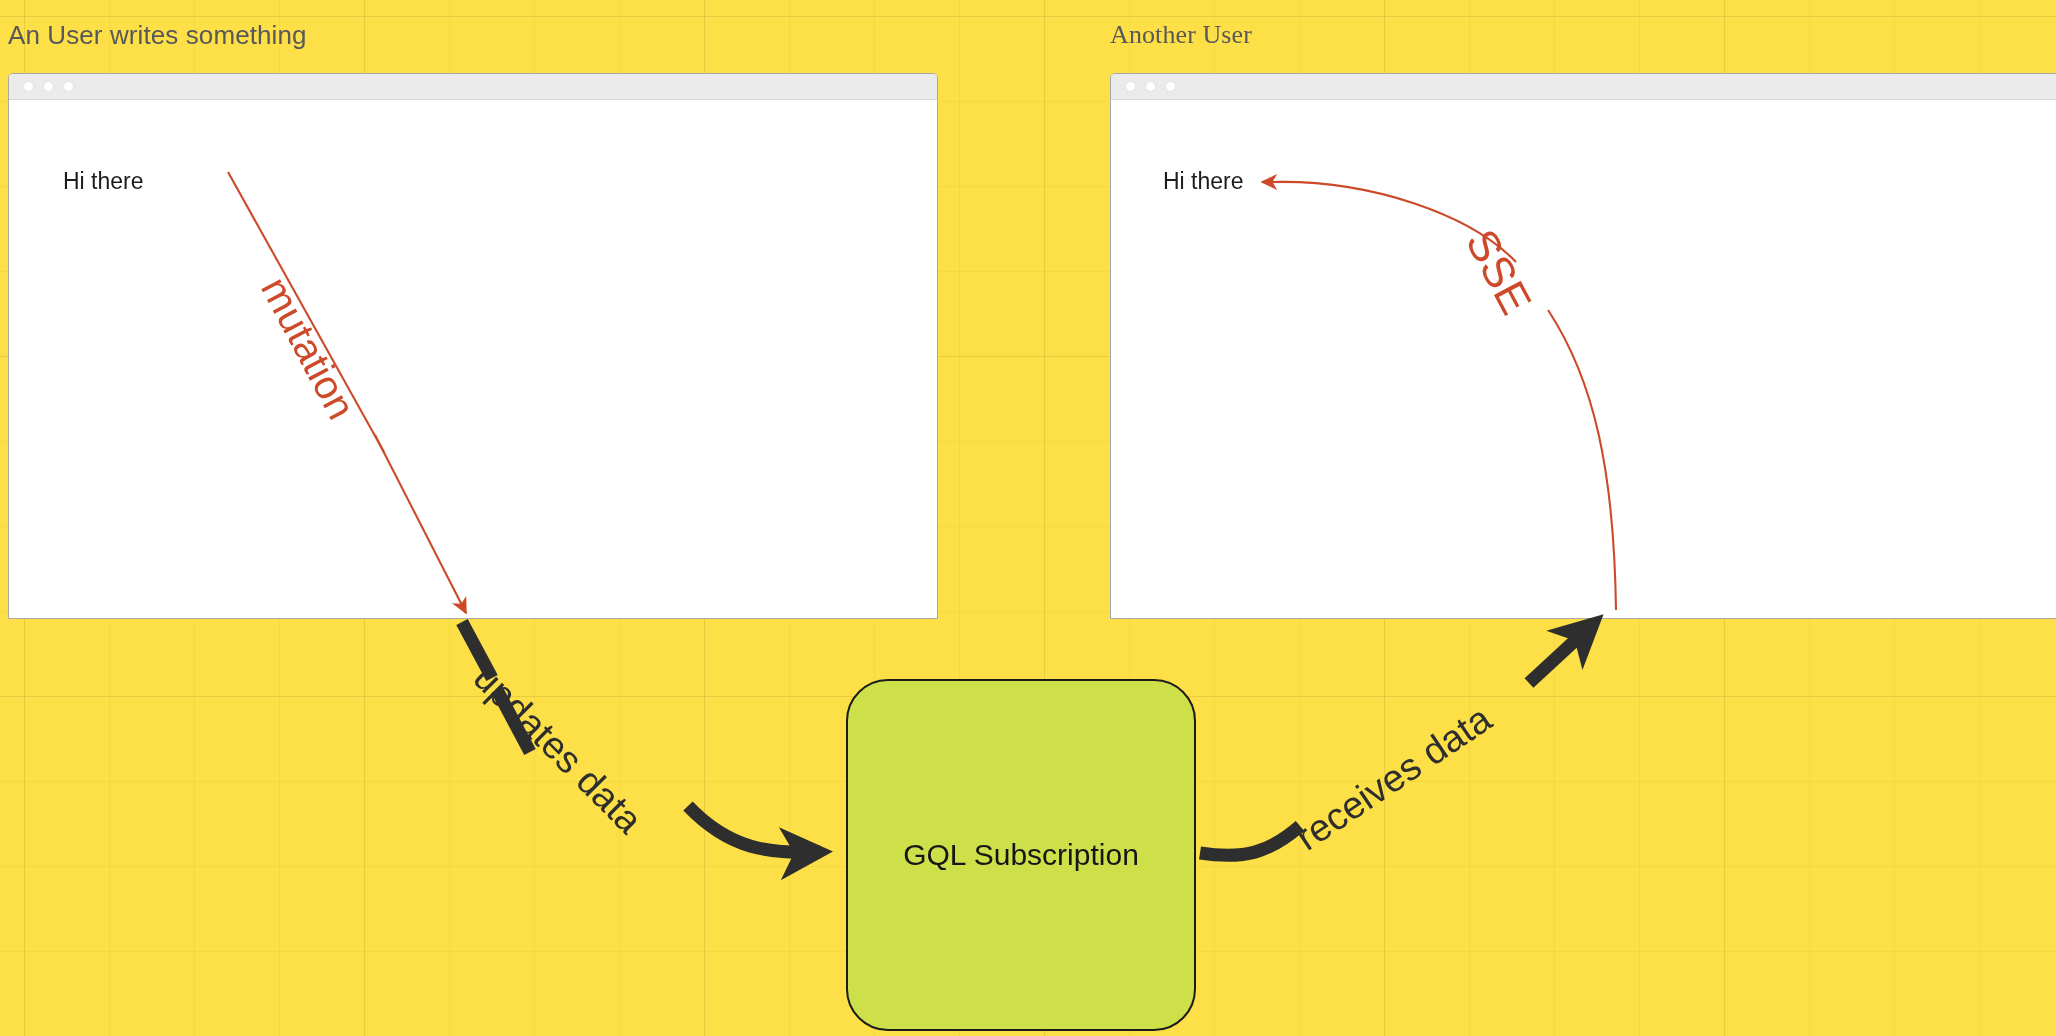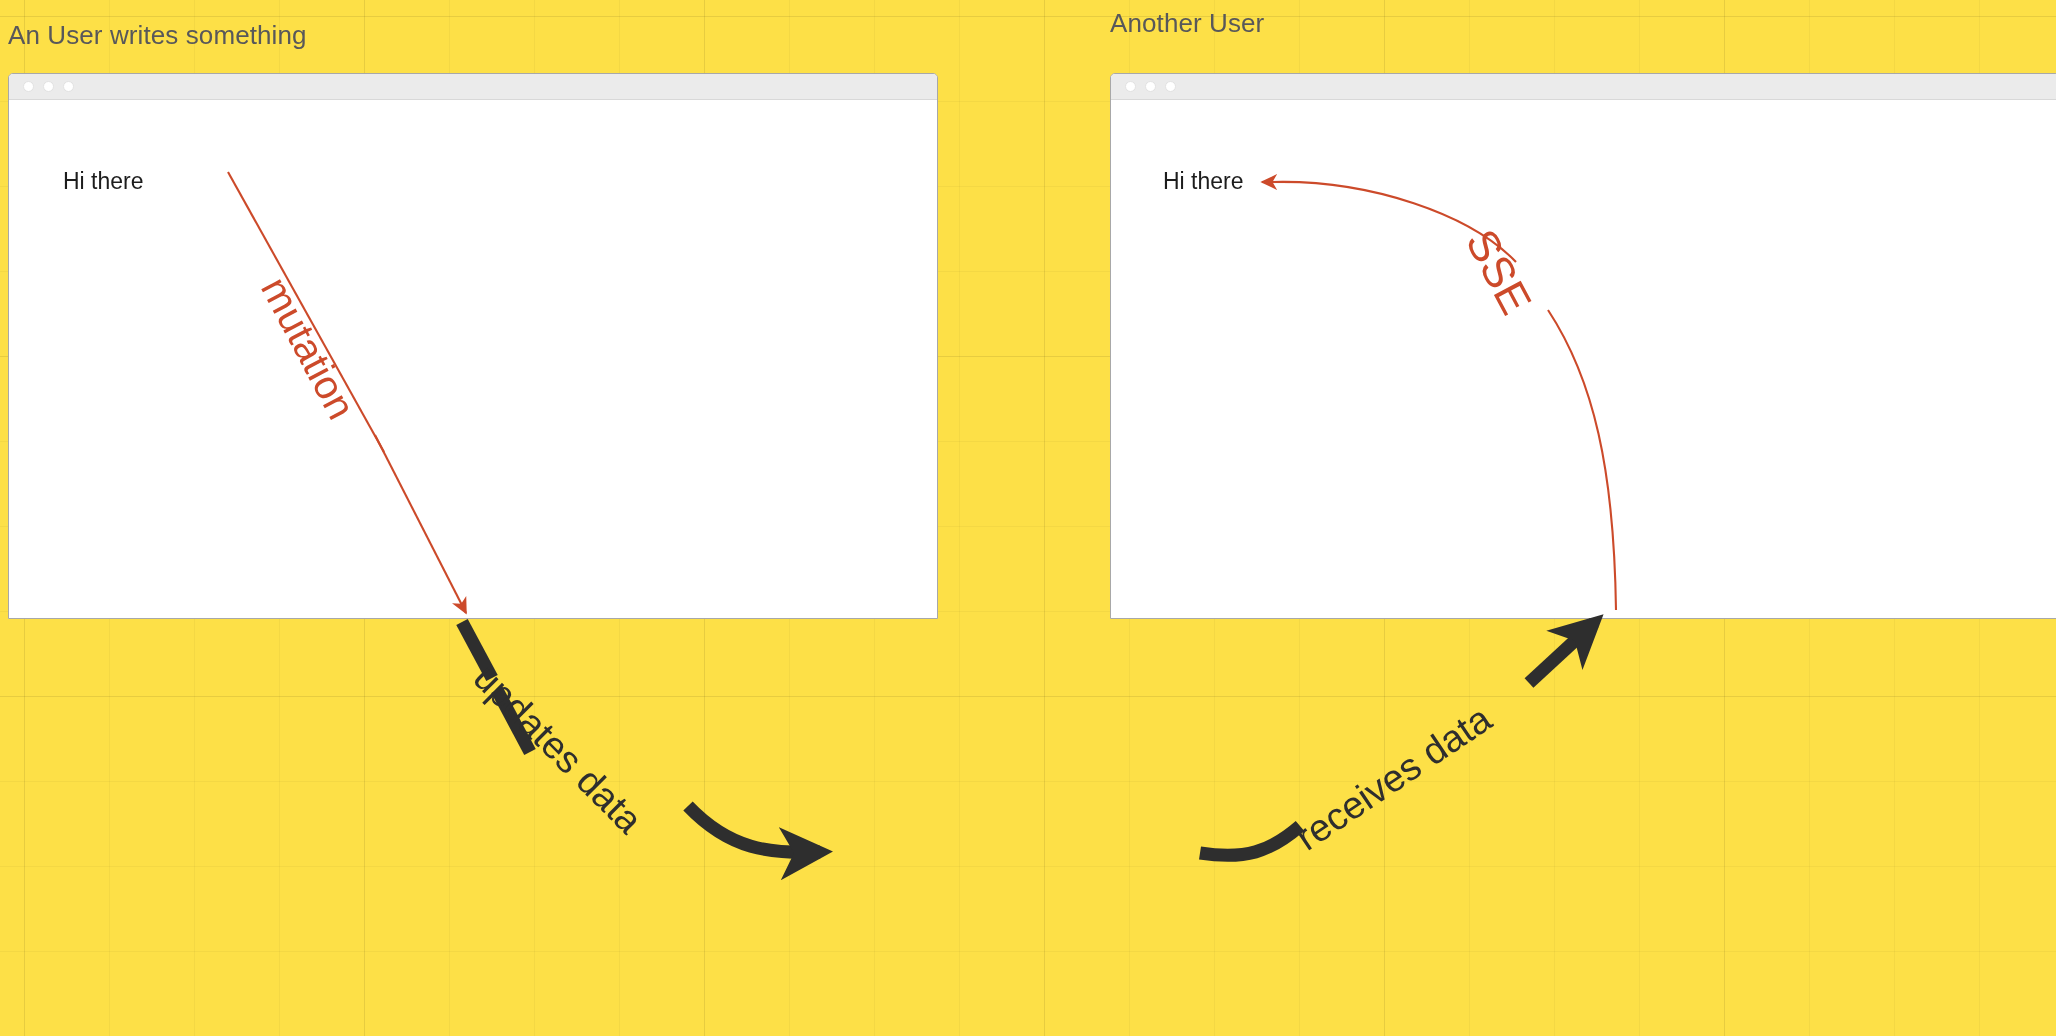--- a/index.html
+++ b/index.html
@@ -119,31 +119,34 @@
 
   <div class="browser" style="left:8px; top:73px; width:930px; height:546px;">
     <div class="titlebar">
       <span class="dot"></span>
       <span class="dot"></span>
       <span class="dot"></span>
     </div>
   </div>
   <div class="msg" style="left:63px; top:168px;">Hi there</div>
 
-  <div class="window-label" style="left:1110px; top:8px;">Another User</div>
+  <div class="window-label" style="left:1110px; top:20px;font-family:Liberation Serif, serif;">Another User</div>
 
   <div class="browser" style="left:1110px; top:73px; width:950px; height:546px;">
     <div class="titlebar">
       <span class="dot"></span>
       <span class="dot"></span>
       <span class="dot"></span>
     </div>
   </div>
   <div class="msg" style="left:1163px; top:168px;">Hi there</div>
 
+  <div class="node-box" style="left:846px; top:679px; width:350px; height:352px; background:#cde04a;">
+    <span class="node-label">GQL Subscription</span>
+  </div>
 
   <svg id="overlay" width="2056" height="1036" viewBox="0 0 2056 1036">
     <defs>
       <marker id="redhead" markerWidth="9" markerHeight="9" refX="7.2" refY="4.5" orient="auto" markerUnits="strokeWidth">
         <path d="M0,0.7 L8,4.5 L0,8.3 L2.2,4.5 Z" fill="#cc4a2a"></path>
       </marker>
       <marker id="darkhead" markerWidth="4.4" markerHeight="4.4" refX="3.1" refY="2.2" orient="auto" markerUnits="strokeWidth">
         <path d="M0,0.15 L4.1,2.2 L0,4.25 L1.1,2.2 Z" fill="#2e2e2e"></path>
       </marker>
     </defs>

